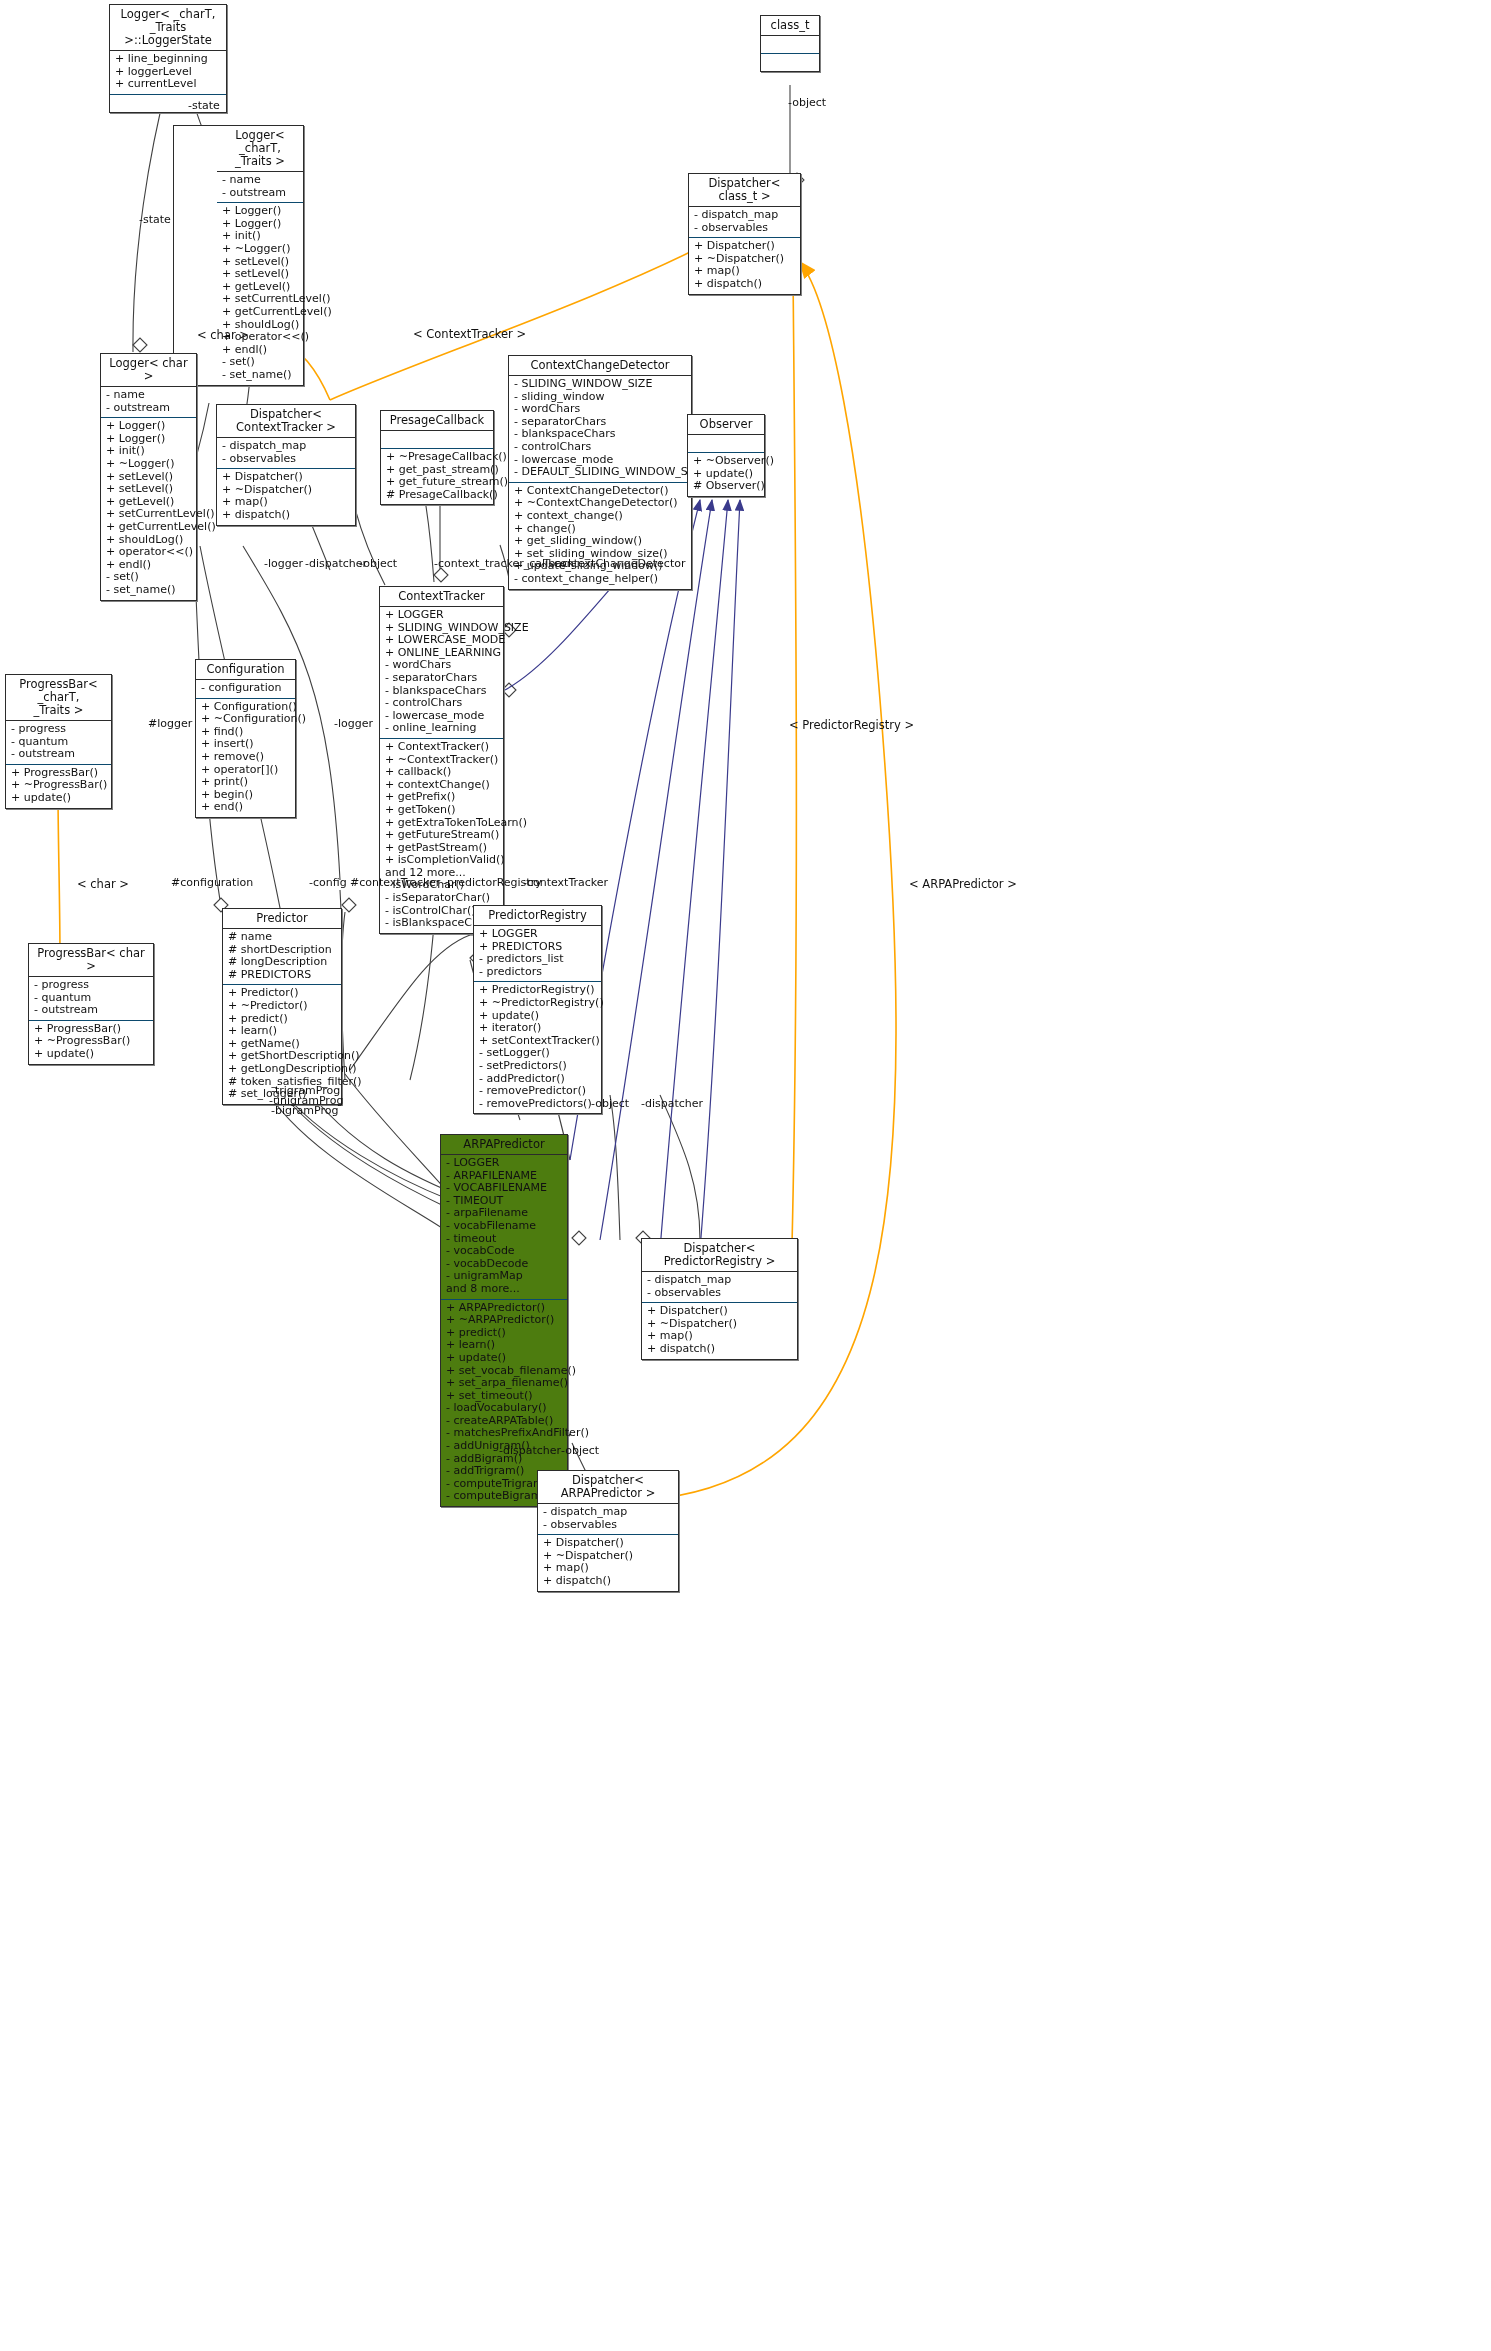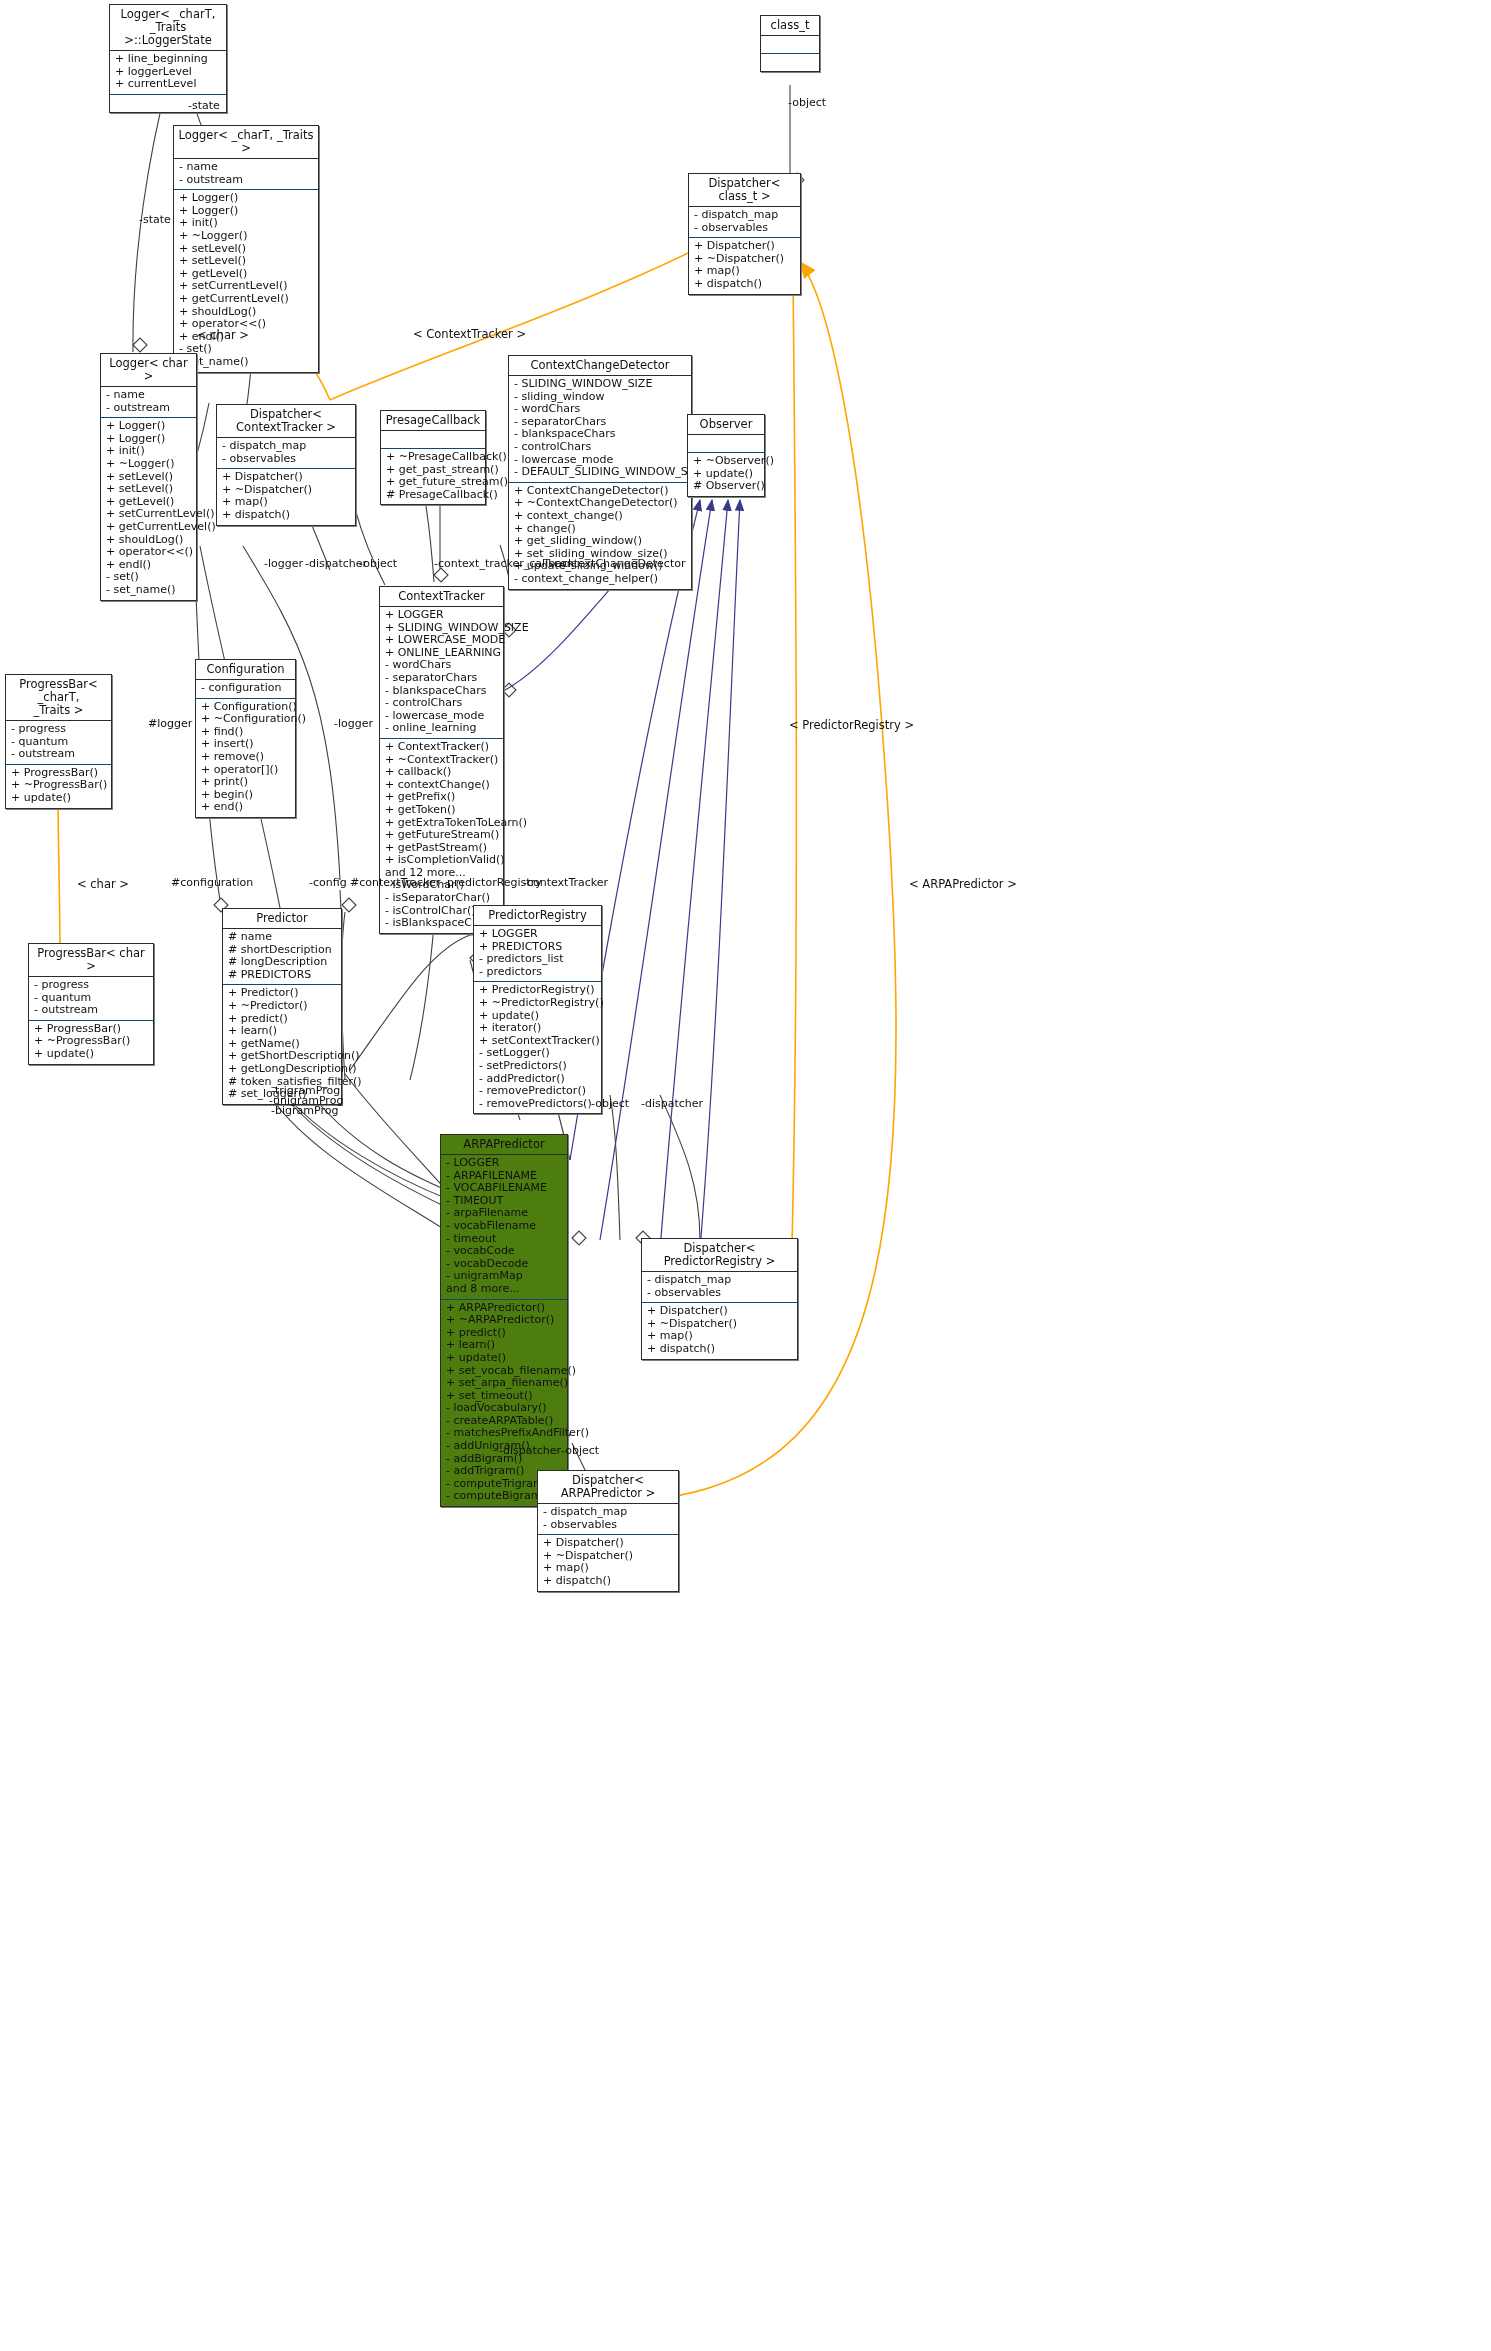--- a/index.html
+++ b/index.html
@@ -111,21 +111,21 @@
     <div class="title">Logger&lt; _charT, _Traits
 &gt;::LoggerState</div>
     <div class="sec">
       <div class="row">+ line_beginning</div>
       <div class="row">+ loggerLevel</div>
       <div class="row">+ currentLevel</div>
     </div>
     <div class="sec empty"></div>
   </div>
 
-  <div class="uml" style="left:173px;top:125px;width:146px;">
+  <div class="uml" style="left:173px;top:125px;width:131px;padding-left:43px;">
     <div class="title">Logger&lt; _charT, _Traits &gt;</div>
     <div class="sec">
       <div class="row">- name</div>
       <div class="row">- outstream</div>
     </div>
     <div class="sec">
       <div class="row">+ Logger()</div>
       <div class="row">+ Logger()</div>
       <div class="row">+ init()</div>
       <div class="row">+ ~Logger()</div>
@@ -193,21 +193,21 @@
       <div class="row">- observables</div>
     </div>
     <div class="sec">
       <div class="row">+ Dispatcher()</div>
       <div class="row">+ ~Dispatcher()</div>
       <div class="row">+ map()</div>
       <div class="row">+ dispatch()</div>
     </div>
   </div>
 
-  <div class="uml" style="left:380px;top:410px;width:106px;">
+  <div class="uml" style="left:380px;top:410px;width:114px;">
     <div class="title">PresageCallback</div>
     <div class="sec empty"></div>
     <div class="sec">
       <div class="row">+ ~PresageCallback()</div>
       <div class="row">+ get_past_stream()</div>
       <div class="row">+ get_future_stream()</div>
       <div class="row"># PresageCallback()</div>
     </div>
   </div>
 

